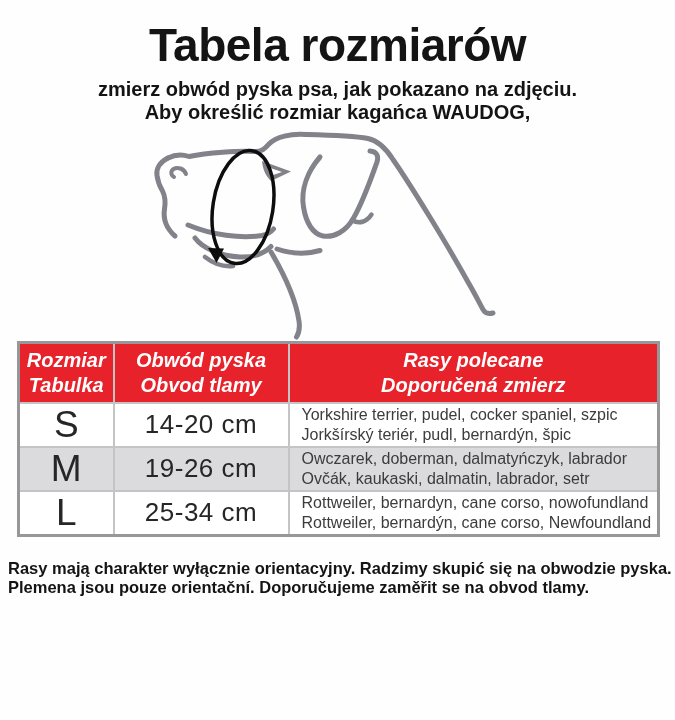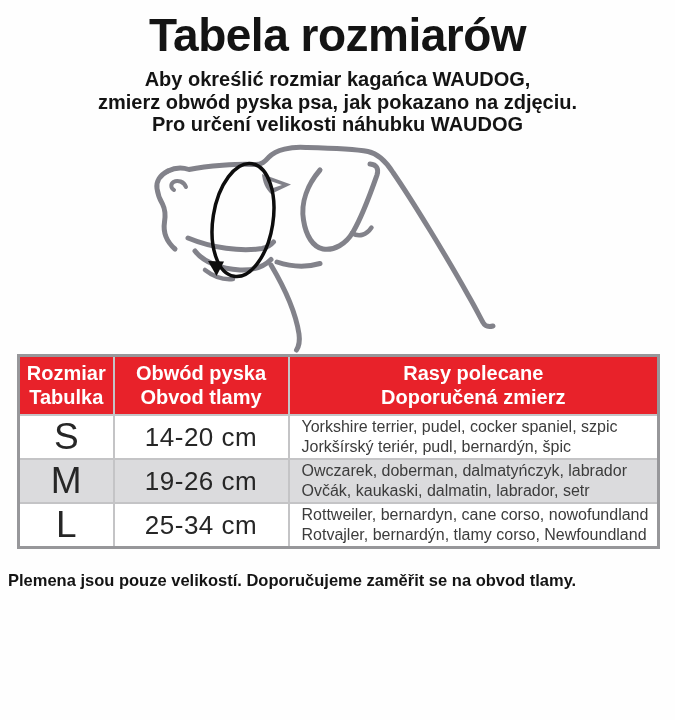--- a/index.html
+++ b/index.html
@@ -7,21 +7,21 @@
   body {
     font-family: "Liberation Sans", sans-serif;
     color: #161616;
     width: 675px;
     height: 720px;
     overflow: hidden;
   }
   .page { width: 675px; height: 720px; background: #fefefe; }
 
   
-  .title-block { text-align: center; padding-top: 12px; }
+  .title-block { text-align: center; padding-top: 22px; }
   .title-line {
     font-size: 46px;
     font-weight: 800;
     line-height: 46px;
     letter-spacing: -0.5px;
     color: #141414;
   }
 
   
   .intro-block { margin-top: 10px; text-align: center; }
@@ -50,20 +50,21 @@
   .size-table col.c3 { width: 370px; }
   .size-table th, .size-table td { border: 2px solid #c4c4c6; vertical-align: middle; }
   .size-table thead th {
     background: #e8222a;
     color: #ffffff;
     font-size: 20px;
     font-weight: 700;
     line-height: 24.5px;
     height: 60px;
     text-align: center;
+    font-style: italic;
   }
   .size-table tbody tr { height: 43px; background: #ffffff; }
   .size-table tbody tr.alt { background: #dbdbdd; }
   td.size-cell {
     text-align: center;
     font-size: 37px;
     font-weight: 400;
     color: #262626;
   }
   td.range-cell {
@@ -95,23 +96,22 @@
 </head>
 <body>
 
 <div class="page">
 
   <div class="title-block">
     <div class="title-line">Tabela rozmiarów</div>
   </div>
 
   <div class="intro-block">
+    <div class="intro-line">zmierz obwód pyska psa, jak pokazano na zdjęciu.</div>
     <div class="intro-line">Aby określić rozmiar kagańca WAUDOG,</div>
-    <div class="intro-line">zmierz obwód pyska psa, jak pokazano na zdjęciu.</div>
-    <div class="intro-line">Pro určení velikosti náhubku WAUDOG</div>
   </div>
 
   <div class="diagram-block">
     <svg width="675" height="216" viewBox="0 0 675 216">
       <g fill="none" stroke="#82828a" stroke-width="5" stroke-linecap="round" stroke-linejoin="round">
 
         <path d="M 168,33
                  C 175,29.5 183,29.5 189,31.5
                  C 207,28 239,25.5 254,26.5
                  C 262,27 265,23.5 269,19
@@ -199,23 +199,24 @@
         <td class="breeds-cell">
           <span class="breed-line">Owczarek, doberman, dalmatyńczyk, labrador</span>
           <span class="breed-line">Ovčák, kaukaski, dalmatin, labrador, setr</span>
         </td>
       </tr>
       <tr>
         <td class="size-cell">L</td>
         <td class="range-cell">25-34 cm</td>
         <td class="breeds-cell">
           <span class="breed-line">Rottweiler, bernardyn, cane corso, nowofundland</span>
-          <span class="breed-line">Rotvajler, bernardýn, tlamy corso, Newfoundland</span>
+          <span class="breed-line">Rottweiler, bernardýn, cane corso, Newfoundland</span>
         </td>
       </tr>
     </tbody>
   </table>
 
   <div class="footer-block">
-    <div class="footer-line">Plemena jsou pouze velikostí. Doporučujeme zaměřit se na obvod tlamy.</div>
+    <div class="footer-line">Rasy mają charakter wyłącznie orientacyjny. Radzimy skupić się na obwodzie pyska.</div>
+    <div class="footer-line">Plemena jsou pouze orientační. Doporučujeme zaměřit se na obvod tlamy.</div>
   </div>
 
 </div>
 
 </body></html>

